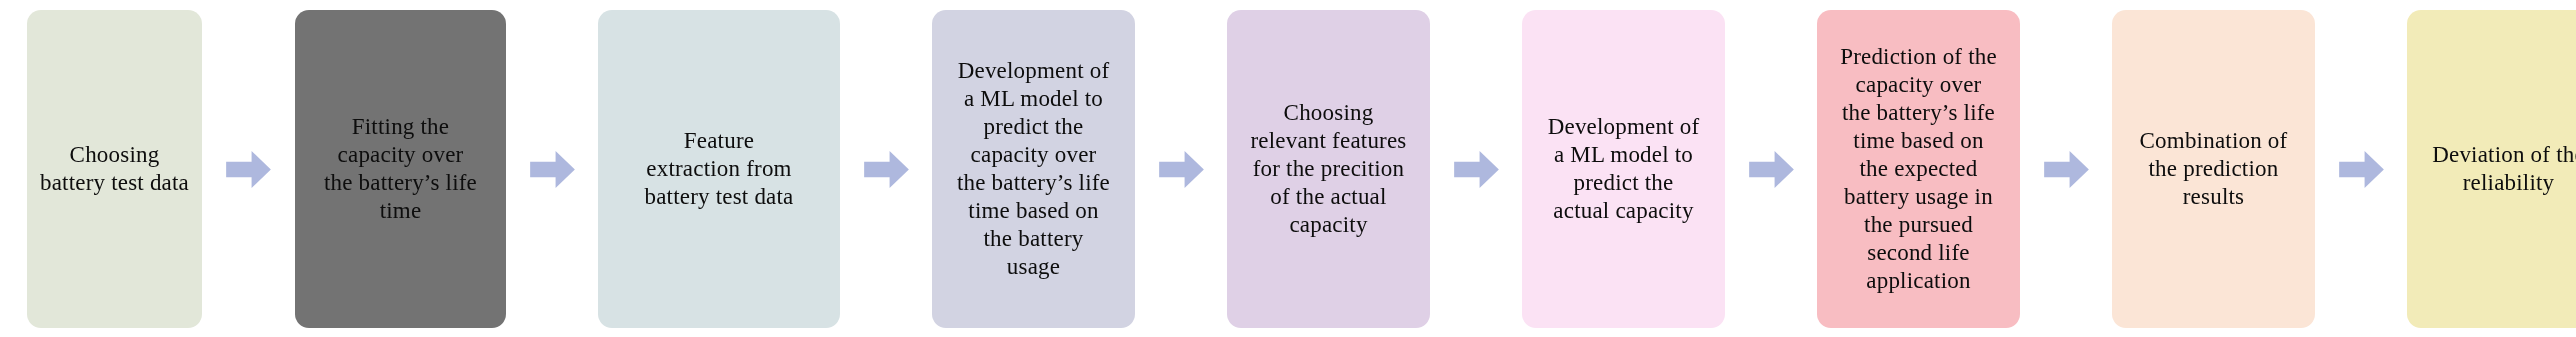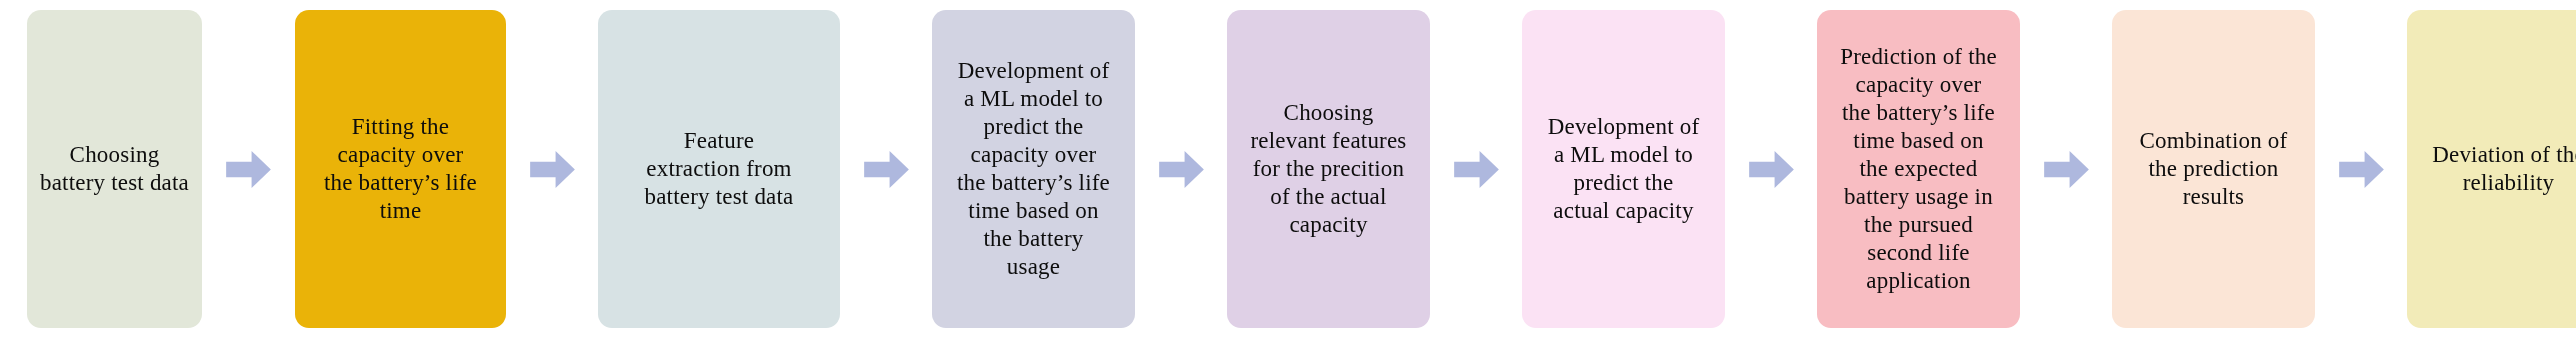--- a/index.html
+++ b/index.html
@@ -64,21 +64,21 @@
   <div class="step-box" style="width:175px; background:#e2e7d9; margin-left:27px;">
     <span class="step-label">Choosing
 battery test data</span>
   </div>
   <div class="arrow-wrap" style="width:93px;">
     <svg class="arrow" width="45" height="37" viewBox="0 0 58 48" aria-hidden="true">
       <path d="M0 14 L33 14 L33 0 L58 24 L33 48 L33 34 L0 34 Z" fill="#aeb8de"></path>
     </svg>
   </div>
 
-  <div class="step-box" style="width:211px; background:#eab308;">
+  <div class="step-box" style="width:211px; background:#737373;">
     <span class="step-label">Fitting the
 capacity over
 the battery’s life
 time</span>
   </div>
   <div class="arrow-wrap" style="width:92px;">
     <svg class="arrow" width="45" height="37" viewBox="0 0 58 48" aria-hidden="true">
       <path d="M0 14 L33 14 L33 0 L58 24 L33 48 L33 34 L0 34 Z" fill="#aeb8de"></path>
     </svg>
   </div>

